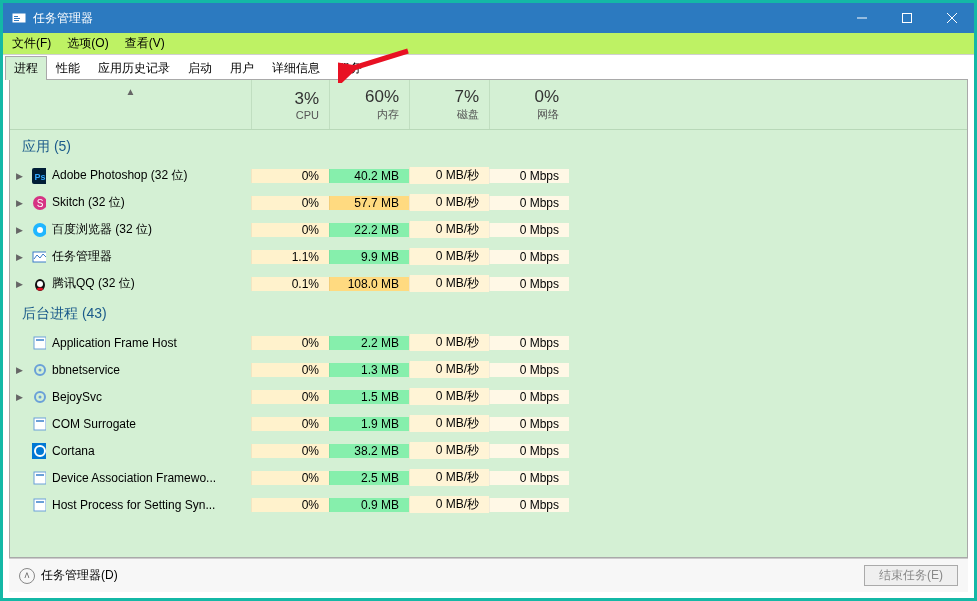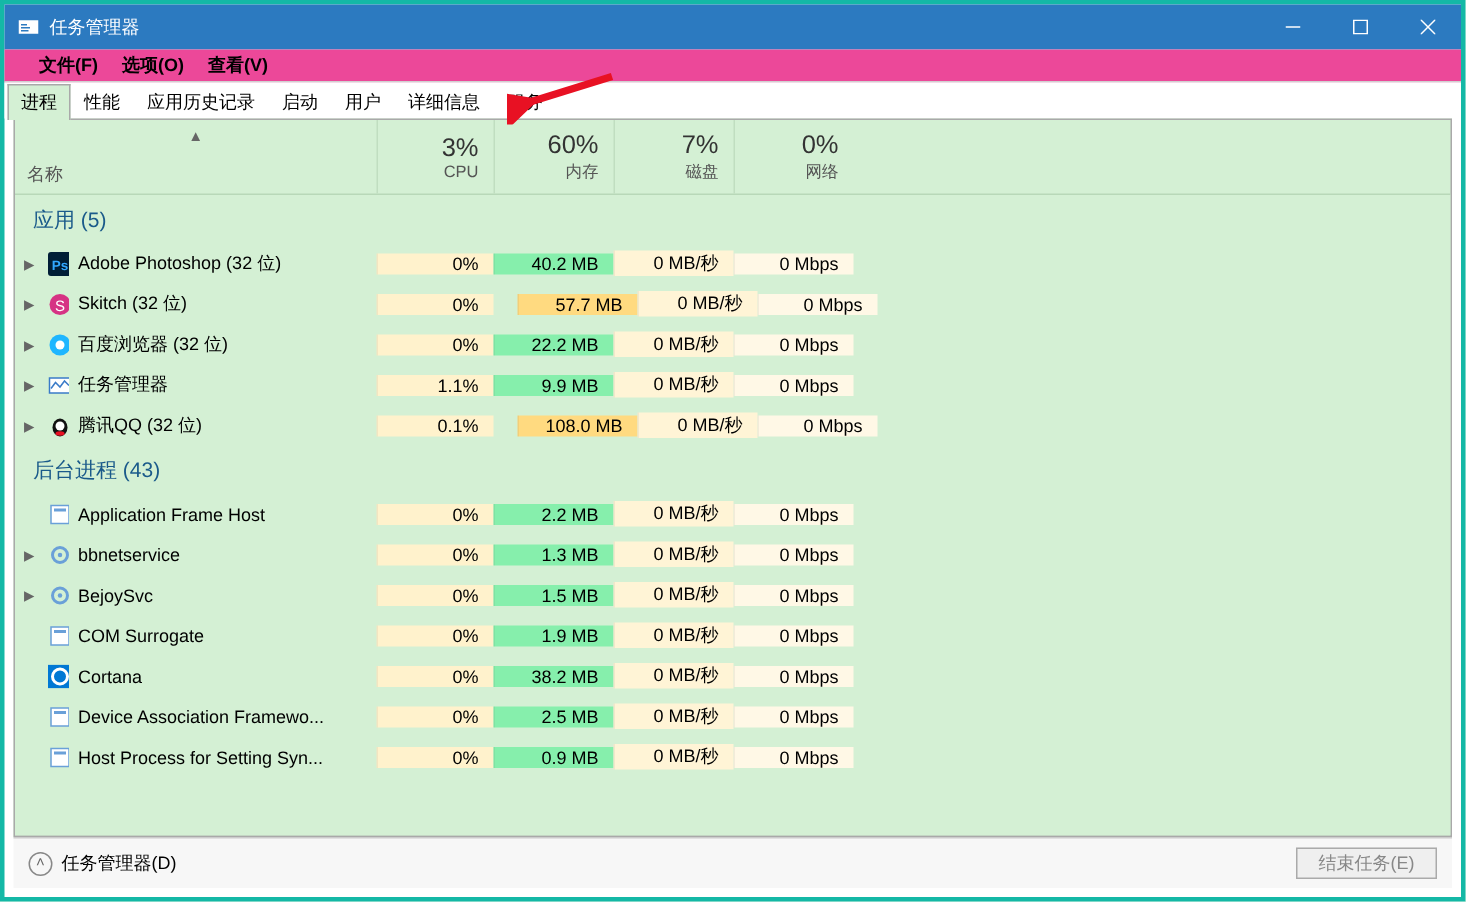--- a/index.html
+++ b/index.html
@@ -2,21 +2,21 @@
 <html><head>
 <meta charset="utf-8">
 <style>
 * { box-sizing: border-box; margin: 0; padding: 0; }
 body { font-family: "Microsoft YaHei", "Segoe UI", Tahoma, sans-serif; font-size: 12px; background: #fff; }
 .window { width: 977px; height: 601px; border: 3px solid #14b8a6; display: flex; flex-direction: column; position: relative; }
 .titlebar { height: 30px; background: #2c7ac0; color: #fff; display: flex; align-items: center; padding: 0 0 0 8px; }
 .titlebar .app-icon { width: 16px; height: 16px; margin-right: 6px; display: inline-flex; align-items: center; justify-content: center; }
 .titlebar .title { flex: 1; font-size: 12px; }
 .titlebar .ctrl { width: 45px; height: 30px; display: flex; align-items: center; justify-content: center; color: #fff; }
-.menubar { height: 22px; background: #ec4899; border-bottom: 1px solid #d0d0d0; display: flex; align-items: center; padding: 0 15px; font-size: 12px; font-weight: bold; }
+.menubar { height: 22px; background: #bef264; border-bottom: 1px solid #d0d0d0; display: flex; align-items: center; padding: 0 1px; font-size: 12px; }
 .menubar .mitem { padding: 2px 8px; }
 .tabbar { height: 24px; background: #fff; display: flex; align-items: flex-end; padding: 0 2px; font-size: 12px; position: relative; }
 .tabbar .tab { padding: 3px 8px; border: 1px solid transparent; border-bottom: none; position: relative; top: 1px; }
 .tabbar .tab.active { border-color: #a9a9a9; background: #d4f0d4; z-index: 2; }
 .arrow-wrap { position: absolute; left: 335px; top: 40px; pointer-events: none; z-index: 10; }
 .content-wrap { flex: 1; border: 1px solid #a9a9a9; margin: 0 6px 0 6px; background: #d4f0d4; display: flex; flex-direction: column; overflow: hidden; position: relative; }
 .headerrow { display: flex; height: 50px; border-bottom: 1px solid #b8d8b8; }
 .headerrow .namecol { width: 241px; display: flex; flex-direction: column; justify-content: flex-end; padding: 4px 8px; color: #555; position: relative; }
 .headerrow .namecol .sort { position: absolute; left: 50%; top: 6px; transform: translateX(-50%); color: #666; font-size: 10px; }
 .headerrow .metric { display: flex; flex-direction: column; align-items: flex-end; justify-content: center; padding: 4px 10px; border-left: 1px solid #c0dec0; color: #444; }
@@ -30,21 +30,21 @@
 .row.expandable .chev { visibility: visible; }
 .row .picon { width: 14px; height: 16px; margin-right: 6px; display: inline-flex; align-items: center; justify-content: center; border-radius: 2px; font-size: 10px; }
 .row .plabel { overflow: hidden; text-overflow: ellipsis; }
 .row .cell { text-align: right; padding-right: 10px; border-left: 1px solid rgba(0,0,0,0.05); font-size: 12px; }
 .col-cpu { width: 78px; }
 .col-mem { width: 80px; }
 .col-disk { width: 80px; }
 .col-net { width: 80px; }
 .heat-cpu { background: #fff2cc; }
 .heat-mem { background: #86efac; }
-.heat-mem2 { background: #ffda80; margin-left: 16px; }
+.heat-mem2 { background: #ffda80; }
 .heat-disk { background: #fff4d6; }
 .heat-net { background: #fff8e6; }
 .spacer-right { flex: 1; }
 .statusbar { height: 34px; border-top: 1px solid #ccc; background: #f7f7f7; display: flex; align-items: center; padding: 0 10px; margin: 0 6px 6px 6px; }
 .statusbar .left { display: flex; align-items: center; gap: 6px; flex: 1; }
 .statusbar .circ { width: 16px; height: 16px; border: 1px solid #888; border-radius: 50%; display: flex; align-items: center; justify-content: center; font-size: 10px; color: #666; }
 .btn { border: 1px solid #aaa; background: #efefef; padding: 1px 14px; font-size: 12px; color: #888; }
 ::-webkit-scrollbar { width: 17px; }
 ::-webkit-scrollbar-track { background: #e8f4e8; }
 ::-webkit-scrollbar-thumb { background: #bcd8bc; border: 1px solid #a0c0a0; }
@@ -106,21 +106,20 @@
           </marker>
         </defs>
         <line x1="70" y1="8" x2="12" y2="26" stroke="#e81123" stroke-width="5" marker-end="url(#ah)"></line>
       </svg>
   </div>
 
   <div class="content-wrap">
     <div class="headerrow">
       <div class="namecol">
         <span class="sort">▲</span>
-        <span>名称</span>
       </div>
       <div class="metric col-cpu">
         <span class="pct">3%</span>
         <span class="lbl">CPU</span>
       </div>
       <div class="metric col-mem">
         <span class="pct">60%</span>
         <span class="lbl">内存</span>
       </div>
       <div class="metric col-disk">

